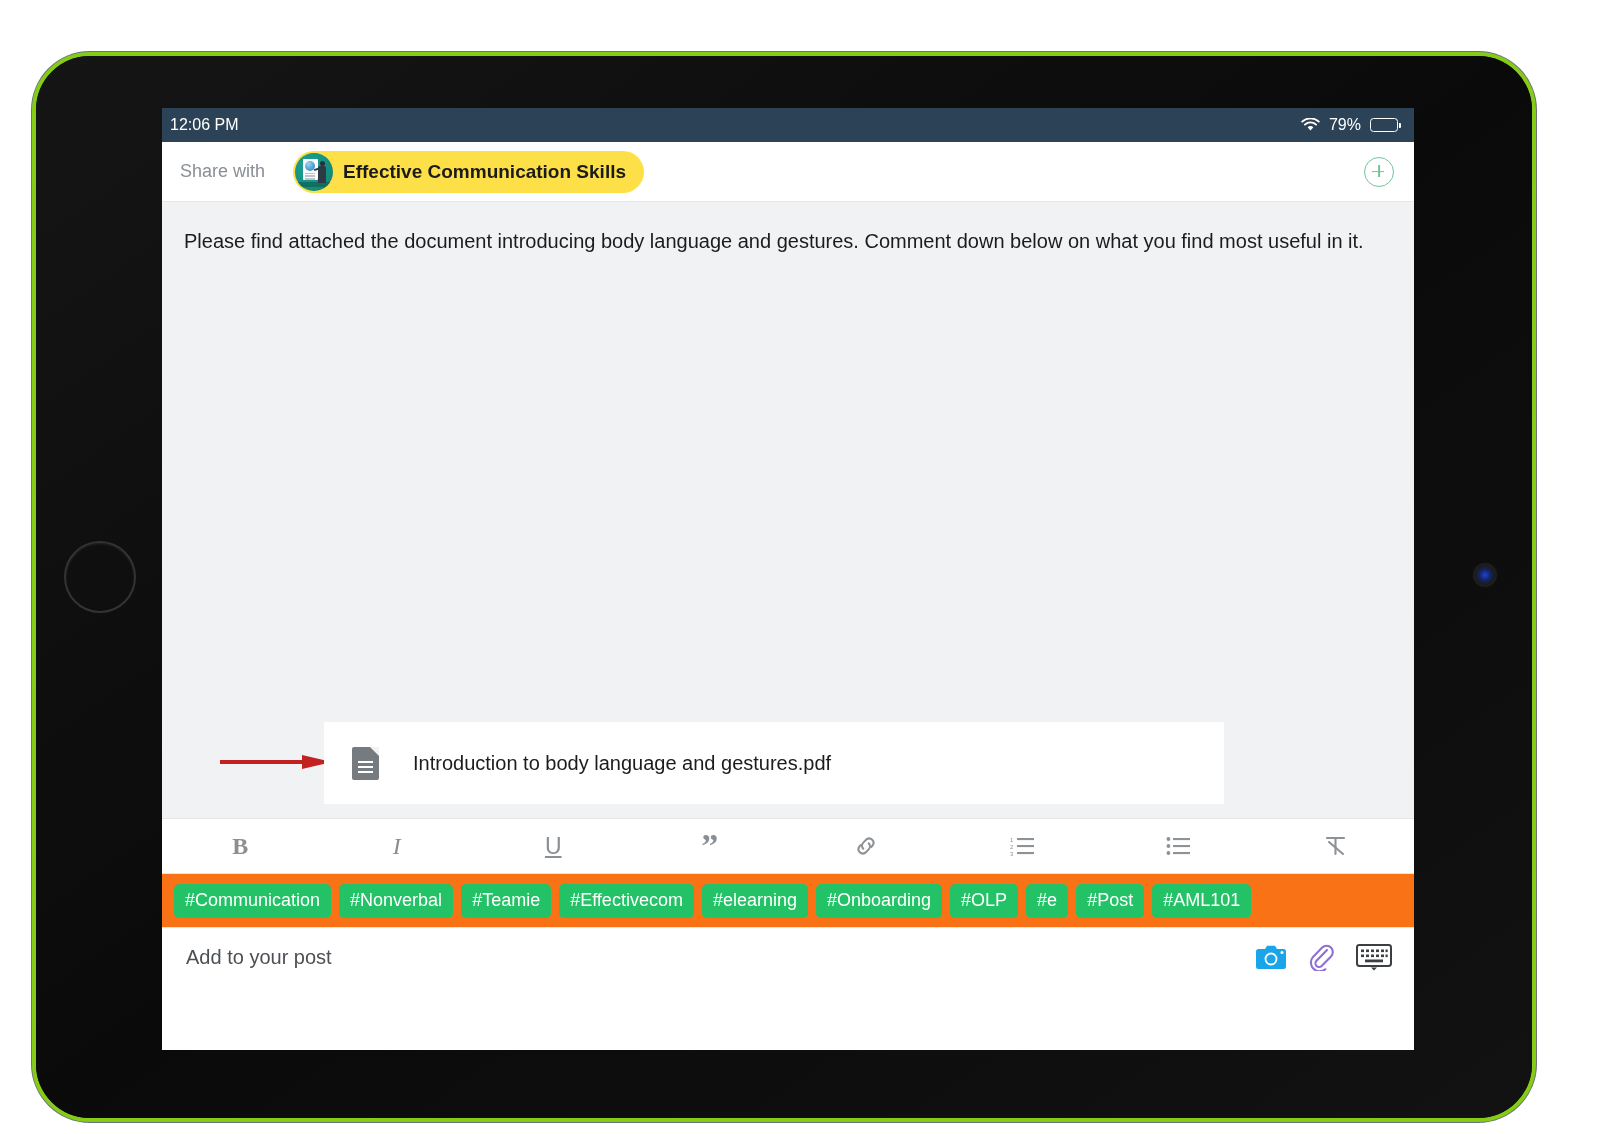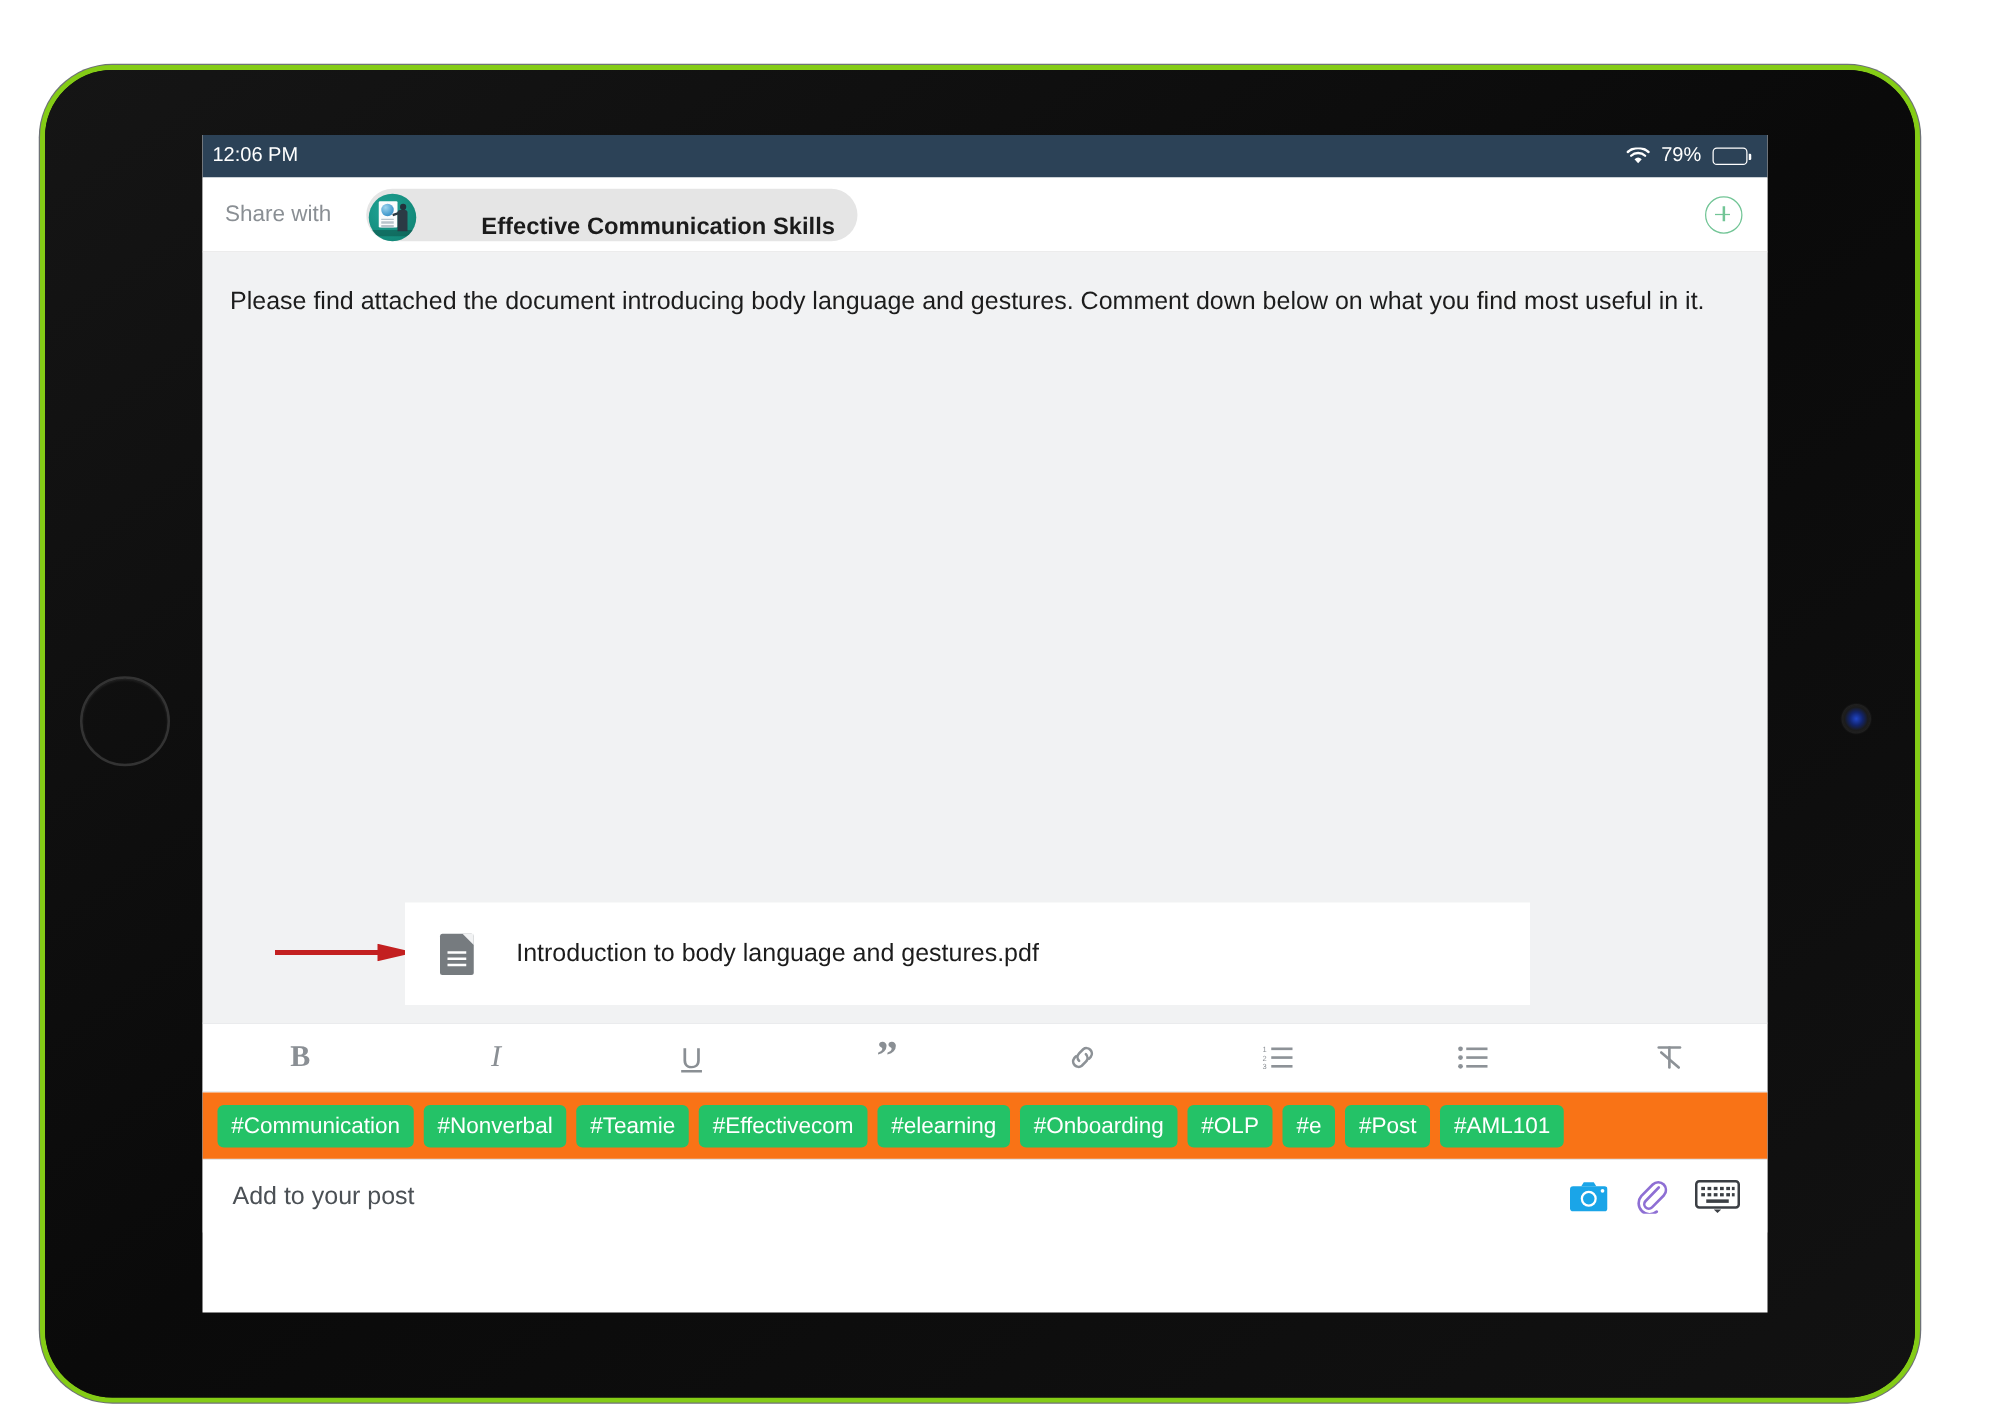--- a/index.html
+++ b/index.html
@@ -100,27 +100,26 @@
   .share-row {
     height: 60px;
     background: #ffffff;
     display: flex;
     align-items: center;
     padding: 0 20px 0 18px;
     border-bottom: 1px solid #e6e6e6;
   }
   .share-label { font-size: 18px; color: #8a8f94; margin-right: 28px; }
   .group-chip {
-    display: flex; align-items: flex-end;
-    background: #e5e5e5;
+    display: flex; align-items: center;
+    background: #fde047;
     border-radius: 22px;
     height: 42px;
     padding: 0 18px 0 2px;
     cursor: pointer;
-    gap: 42px;
   }
   .group-avatar {
     width: 38px; height: 38px; border-radius: 50%;
     background: radial-gradient(circle at 35% 35%, #1fa395 0%, #138878 75%, #0e6f62 100%);
     margin-right: 10px;
     position: relative;
     overflow: hidden;
     flex: none;
   }
   .ga-board {

